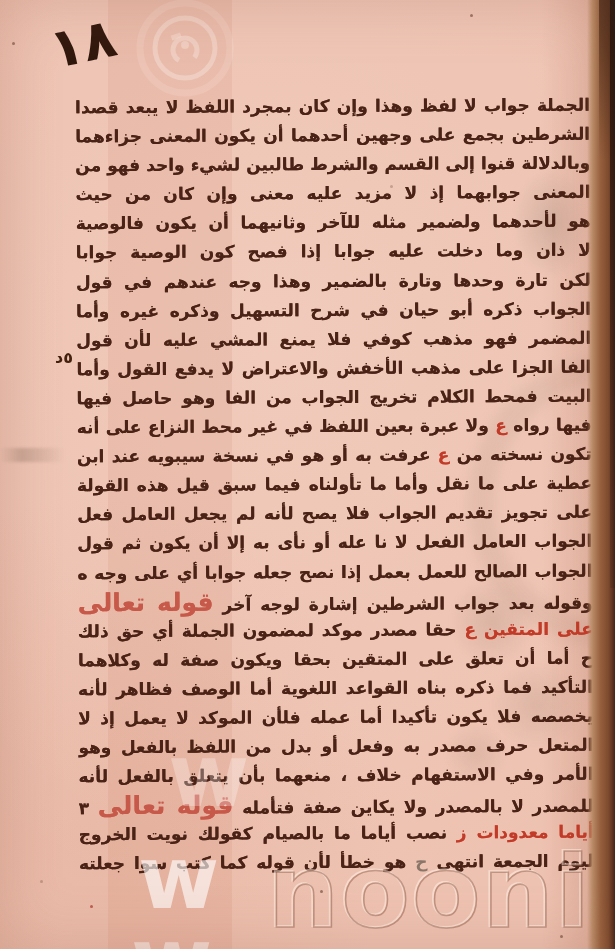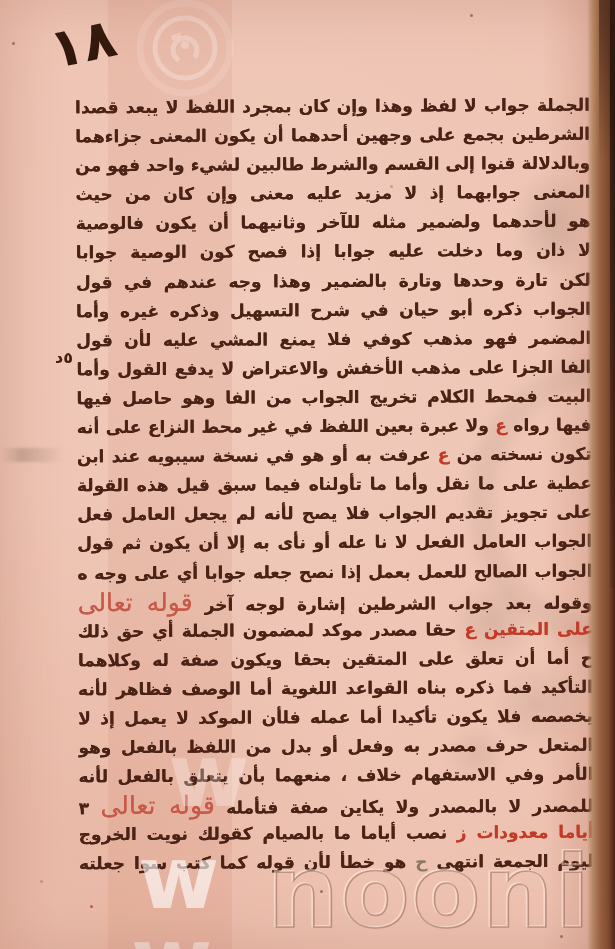--- a/index.html
+++ b/index.html
@@ -46,21 +46,21 @@
   }
   .ms-line{
     height:29.1px;line-height:29px;overflow:hidden;
     font:600 17px/29px "DejaVu Sans",sans-serif;
     text-align:justify;text-align-last:justify;
     letter-spacing:-0.2px;
     text-shadow:0 0 0.5px rgba(74,35,22,0.85);
   }
   .seg-red{color:#c23b28;text-shadow:0 0 0.5px rgba(194,59,40,0.7);}
   .seg-gray{color:#8a7668;text-shadow:none;}
-  .seg-large{font-size:25px;color:#c7594a;font-weight:400;margin-top:40px;}
+  .seg-large{font-size:25px;color:#c7594a;font-weight:700;margin-top:40px;}
   
   .folio{
     position:absolute;left:50px;top:12px;
     font:bold 54px "DejaVu Sans",sans-serif;color:#31180d;
     transform:rotate(-12deg);letter-spacing:2px;
   }
   .margin-mark{
     position:absolute;left:55px;top:348px;direction:ltr;
     font:bold 16px "DejaVu Sans",sans-serif;color:#45200f;
   }

